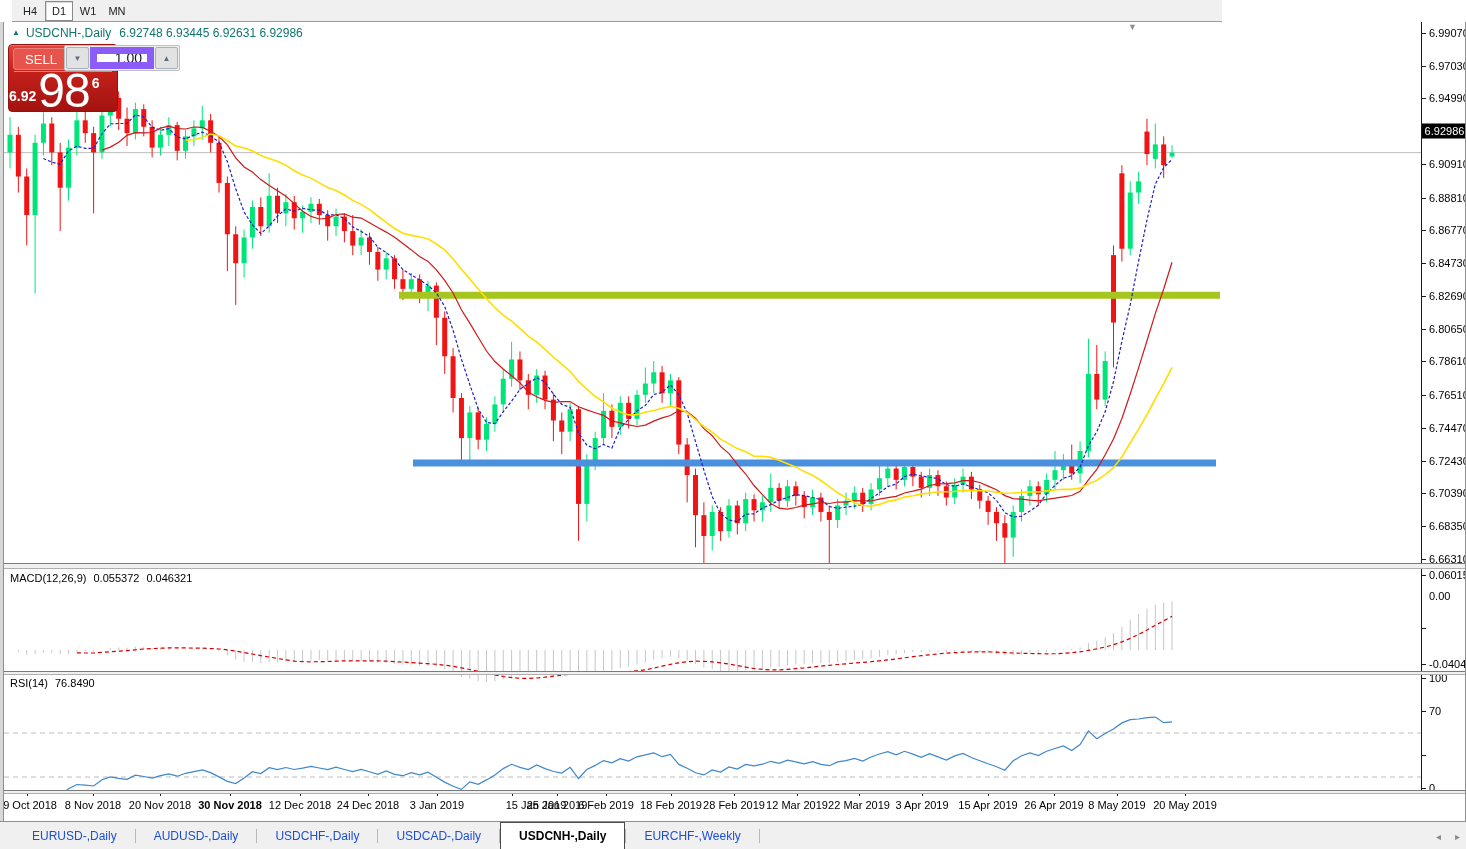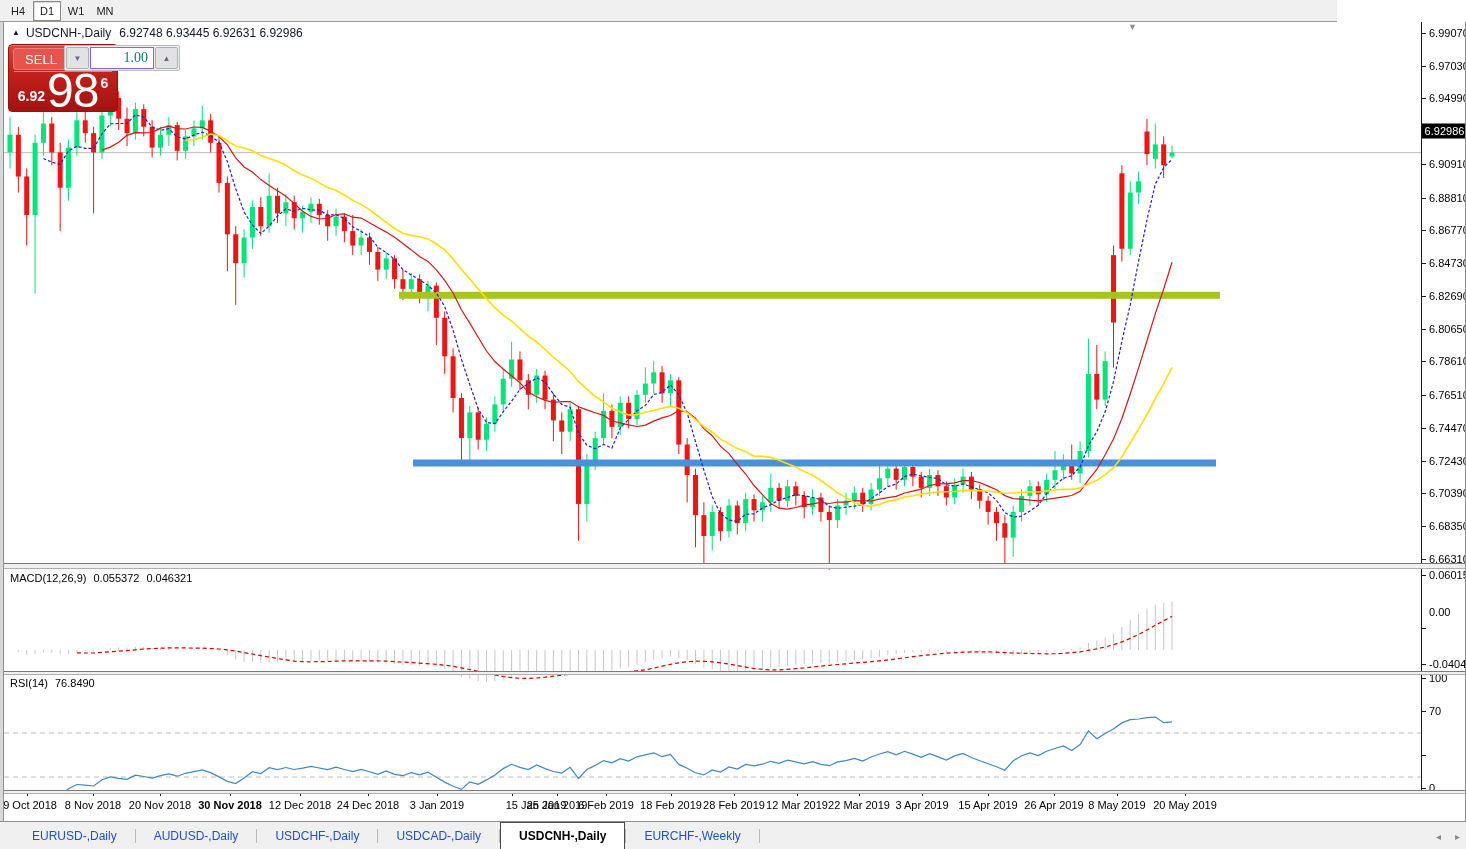--- a/index.html
+++ b/index.html
@@ -1,62 +1,62 @@
 <!DOCTYPE html>
 <html><head>
 <meta charset="utf-8">
 <style>
   html,body{margin:0;padding:0;background:#F0F0F0;}
   #app{position:relative;width:1466px;height:849px;overflow:hidden;
        font-family:"Liberation Sans",sans-serif;background:#FFFFFF;
        -webkit-font-smoothing:antialiased;}
   
-  #toolbar{position:absolute;left:0;top:0;width:1337px;height:22px;background:#F0F0F0;
+  #toolbar{position:absolute;left:12px;top:0;width:1210px;height:22px;background:#F0F0F0;
            border-bottom:1px solid #9A9A9A;display:flex;align-items:center;padding-left:4px;box-sizing:border-box;z-index:20;}
   .tf-btn{height:18px;min-width:26px;margin-right:1px;display:flex;align-items:center;justify-content:center;
           font-size:11px;color:#222;border:1px solid transparent;cursor:default;}
   .tf-btn.active{background:#FFFFFF;border:1px solid #8A8A8A;box-shadow:inset 1px 1px 1px rgba(0,0,0,.15);}
   
   #chartwin{position:absolute;left:0;top:22px;width:1466px;height:799px;background:#fff;}
   .edge-l{position:absolute;left:0;top:22px;width:3px;height:799px;background:#D8D8D8;border-right:1px solid #8F8F8F;z-index:15;}
   .edge-r{position:absolute;right:0;top:22px;width:1px;height:799px;background:#8F8F8F;z-index:15;}
   .panel-svg{position:absolute;left:4px;background:#fff;}
   .axis-col{position:absolute;left:1421px;top:22px;width:45px;height:769px;background:#fff;border-left:1px solid #1a1a1a;z-index:4;}
   .pr-label{position:absolute;left:7px;transform:translateY(-50%);font-size:11px;color:#000;white-space:nowrap;}
   .pr-tick{position:absolute;left:0;width:4px;height:1px;background:#1a1a1a;}
   .cur-tag{position:absolute;left:0;width:45px;height:15px;background:#000;color:#fff;font-size:11px;
            display:flex;align-items:center;justify-content:center;transform:translateY(-50%);}
   .pdiv{position:absolute;left:0;width:1466px;background:#F0F0F0;border-top:1px solid #7A7A7A;border-bottom:1px solid #AFAFAF;z-index:5;}
   
   .ind-label{position:absolute;left:10px;font-size:11px;color:#000;z-index:6;white-space:nowrap;}
   .ind-label span{margin-right:4px;text-align:right;}
   
-  #symhdr{position:absolute;left:12px;top:26px;z-index:8;font-size:12px;color:#0f172a;white-space:nowrap;}
+  #symhdr{position:absolute;left:12px;top:26px;z-index:8;font-size:12px;color:#0f766e;white-space:nowrap;}
   #symhdr .arr{font-size:8px;vertical-align:2px;margin-right:6px;}
   #symhdr .ttl{margin-right:8px;}
   
   #tpanel{position:absolute;left:8px;top:44px;width:224px;height:68px;z-index:9;}
   .tp-block{position:absolute;top:0;width:110px;height:68px;border-radius:4px;
             background:linear-gradient(180deg,#E0463E 0%,#C4211B 40%,#A31310 100%);
             border:1px solid #951210;box-sizing:border-box;box-shadow:inset 0 1px 0 rgba(255,255,255,.25);}
   .tp-block.sell{left:0;} .tp-block.buy{left:114px;}
   .tp-btn{position:absolute;top:3px;height:20px;color:#fff;font-size:13px;display:flex;align-items:center;justify-content:center;
           background:#E6544B;border:1px solid #EE7F78;border-radius:3px;cursor:pointer;}
   .tp-btn.sell{left:4px;width:54px;} .tp-btn.buy{right:4px;width:48px;}
   .tp-rule{position:absolute;top:26px;left:5px;right:5px;height:1px;background:rgba(255,255,255,.45);}
-  .tp-price{position:absolute;top:28px;left:0;right:0;bottom:2px;color:#fff;display:flex;align-items:center;justify-content:center;}
+  .tp-price{position:absolute;top:28px;left:0;right:0;bottom:2px;color:#fff;display:flex;align-items:center;}
   .tp-pre{font-size:14px;font-weight:bold;margin-right:2px;margin-top:10px;}
   .tp-big{font-size:48px;letter-spacing:-1px;line-height:36px;}
   .tp-sup{font-size:14px;font-weight:bold;margin-left:2px;margin-top:-16px;}
   #volgrp{position:absolute;left:56px;top:1px;width:116px;height:26px;background:#EDEDED;border:1px solid #C0C0C0;
           border-radius:2px;display:flex;align-items:center;z-index:10;box-sizing:border-box;}
   .spin{width:22px;height:20px;margin:0 1px;background:#E2E2E2;border:1px solid #A9B2C0;border-radius:2px;
         font-size:8px;color:#5A6B8C;display:flex;align-items:center;justify-content:center;cursor:pointer;}
-  #volinput{width:64px;height:22px;border:1px solid #8b5cf6;background:#fff;font-size:14px;color:#0f766e;
-            text-align:right;padding-right:5px;font-family:Liberation Serif, serif;box-sizing:border-box;}
+  #volinput{width:64px;height:22px;border:7px solid #8b5cf6;background:#fff;font-size:14px;color:#0f172a;
+            text-align:right;padding-right:5px;font-family:Liberation Sans, sans-serif;box-sizing:border-box;}
   
   #shiftmark{position:absolute;left:1128px;top:22px;font-size:9px;color:#8F8F8F;z-index:6;}
   
   #datestrip{position:absolute;left:0;top:792px;width:1466px;height:29px;background:#fff;z-index:4;}
   .date-label{position:absolute;top:7px;transform:translateX(-50%);font-size:11px;color:#000;white-space:nowrap;}
   .date-tick{position:absolute;top:0;width:1px;height:4px;background:#1a1a1a;}
   
   #tabbar{position:absolute;left:0;top:821px;width:1466px;height:28px;background:#F0F0F0;
           border-top:1px solid #8F8F8F;display:flex;align-items:stretch;padding-left:14px;box-sizing:border-box;z-index:20;}
   .tab{display:flex;align-items:center;padding:0 18px;font-size:12px;color:#1d4ed8;cursor:pointer;white-space:nowrap;}
@@ -580,21 +580,21 @@
       <div class="pr-label" style="top: 438.572px;">6.72430</div>
       <div class="pr-tick" style="top: 471.314px;"></div>
       <div class="pr-label" style="top: 471.314px;">6.70390</div>
       <div class="pr-tick" style="top: 504.056px;"></div>
       <div class="pr-label" style="top: 504.056px;">6.68350</div>
       <div class="pr-tick" style="top: 536.798px;"></div>
       <div class="pr-label" style="top: 536.798px;">6.66310</div>
       <div class="pr-tick" style="top: 553px;"></div>
       <div class="pr-label" style="top: 553px;">0.060159</div>
       <div class="pr-tick" style="top: 606px;"></div>
-      <div class="pr-label" style="top: 590px;">0.00</div>
+      <div class="pr-label" style="top: 574px;">0.00</div>
       <div class="pr-tick" style="top: 641.599px;"></div>
       <div class="pr-label" style="top: 641.599px;">-0.040407</div>
       <div class="pr-tick" style="top: 656px;"></div>
       <div class="pr-label" style="top: 656px;">100</div>
       <div class="pr-tick" style="top: 689px;"></div>
       <div class="pr-label" style="top: 689px;">70</div>
       <div class="pr-tick" style="top: 733px;"></div>
       <div class="pr-label" style="top: 757px; margin-top: 43px;">30</div>
       <div class="pr-tick" style="top: 766px;"></div>
       <div class="pr-label" style="top: 766px;">0</div>

